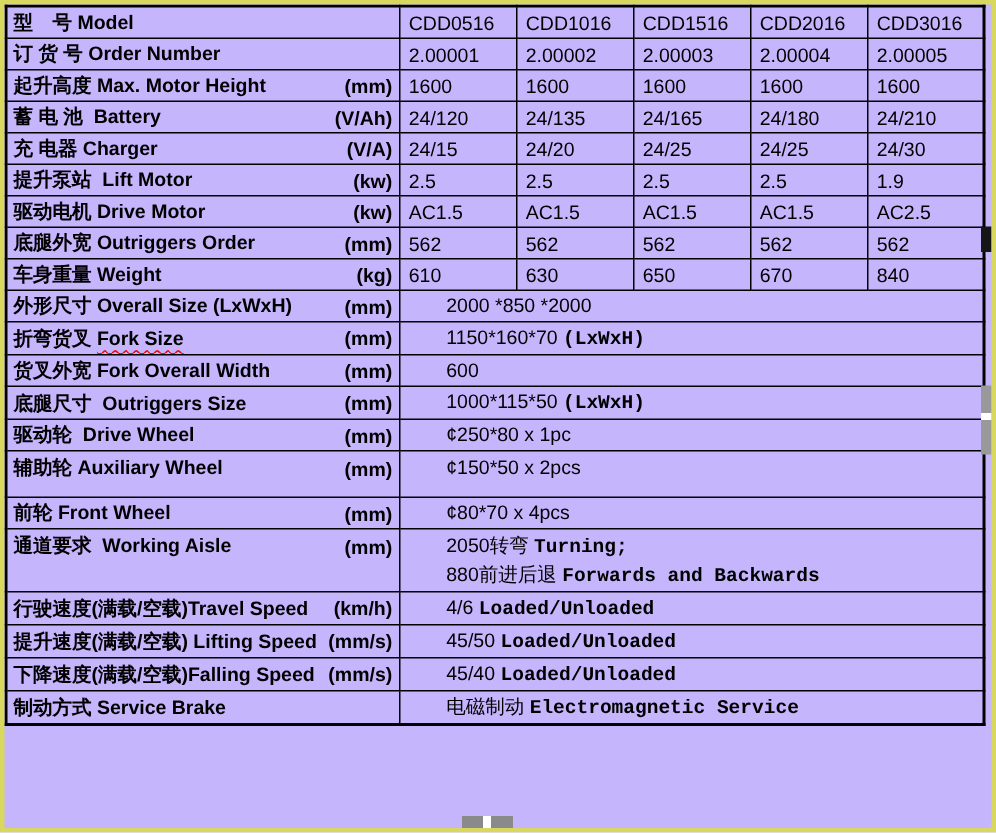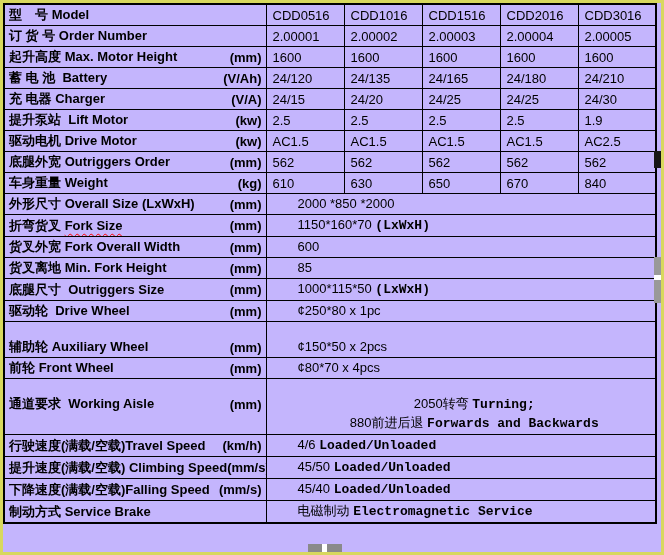--- a/index.html
+++ b/index.html
@@ -22,22 +22,22 @@
   td{
     border:1px solid #000;
     font-size:13px;
     color:#000;
     padding:1px 4px;
     vertical-align:middle;
     overflow:hidden;
   }
   tr{height:20px;}
   tr.tall{height:31px;}
-  tr.xtall{height:42px;text-align:center;}
-  tr.tall td, tr.xtall td{vertical-align:top;padding-top:16px;}
+  tr.xtall{height:42px;}
+  tr.tall td, tr.xtall td{vertical-align:top;padding-top:2px;}
   .cellflex{display:flex;justify-content:space-between;align-items:center;}
   .lbl, .lbl span{font-weight:bold;white-space:pre;}
   .unit{font-weight:bold;white-space:pre;}
   .value-cell{font-weight:normal;padding-left:6px;white-space:pre;}
   .value-cell .bold{font-weight:bold;font-family:Liberation Mono, monospace;}
   .vline{white-space:pre;line-height:18px;margin-left:25px;}
   .squiggle{
     text-decoration:underline wavy #ff0000;
     text-decoration-thickness:1px;
     text-underline-offset:3px;
@@ -209,29 +209,20 @@
             <div class="cellflex">
               <span class="lbl"><span>货叉外宽 </span><span>Fork Overall Width</span></span>
               <span class="unit">(mm)</span>
             </div>
           </td>
           <td colspan="5" class="value-cell"><div class="vline"><span>600</span></div></td>
         </tr>
         <tr>
           <td class="label-cell">
             <div class="cellflex">
-              <span class="lbl"><span>货叉离地 </span><span>Min. Fork Height</span></span>
-              <span class="unit">(mm)</span>
-            </div>
-          </td>
-          <td colspan="5" class="value-cell"><div class="vline"><span>85</span></div></td>
-        </tr>
-        <tr>
-          <td class="label-cell">
-            <div class="cellflex">
               <span class="lbl"><span>底腿尺寸  </span><span>Outriggers Size</span></span>
               <span class="unit">(mm)</span>
             </div>
           </td>
           <td colspan="5" class="value-cell"><div class="vline"><span>1000*115*50 </span><span class="bold">(LxWxH)</span></div></td>
         </tr>
         <tr>
           <td class="label-cell">
             <div class="cellflex">
               <span class="lbl"><span>驱动轮  </span><span>Drive Wheel</span></span>
@@ -272,21 +263,21 @@
             <div class="cellflex">
               <span class="lbl"><span>行驶速度(满载/空载)</span><span>Travel Speed</span></span>
               <span class="unit">(km/h)</span>
             </div>
           </td>
           <td colspan="5" class="value-cell"><div class="vline"><span>4/6 </span><span class="bold">Loaded/Unloaded</span></div></td>
         </tr>
         <tr>
           <td class="label-cell">
             <div class="cellflex">
-              <span class="lbl"><span>提升速度(满载/空载) </span><span>Climbing Speed</span></span>
+              <span class="lbl"><span>提升速度(满载/空载) </span><span>Lifting Speed</span></span>
               <span class="unit">(mm/s)</span>
             </div>
           </td>
           <td colspan="5" class="value-cell"><div class="vline"><span>45/50 </span><span class="bold">Loaded/Unloaded</span></div></td>
         </tr>
         <tr>
           <td class="label-cell">
             <div class="cellflex">
               <span class="lbl"><span>下降速度(满载/空载)</span><span>Falling Speed</span></span>
               <span class="unit">(mm/s)</span>

